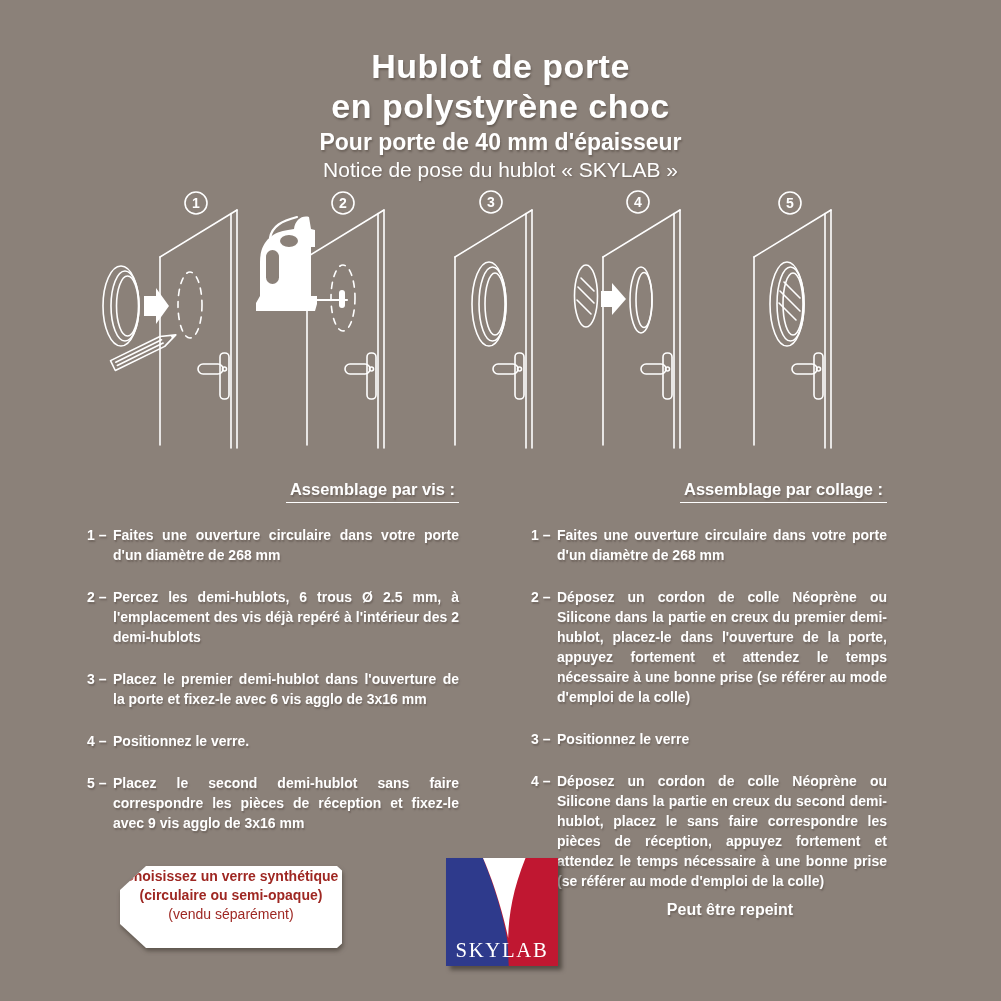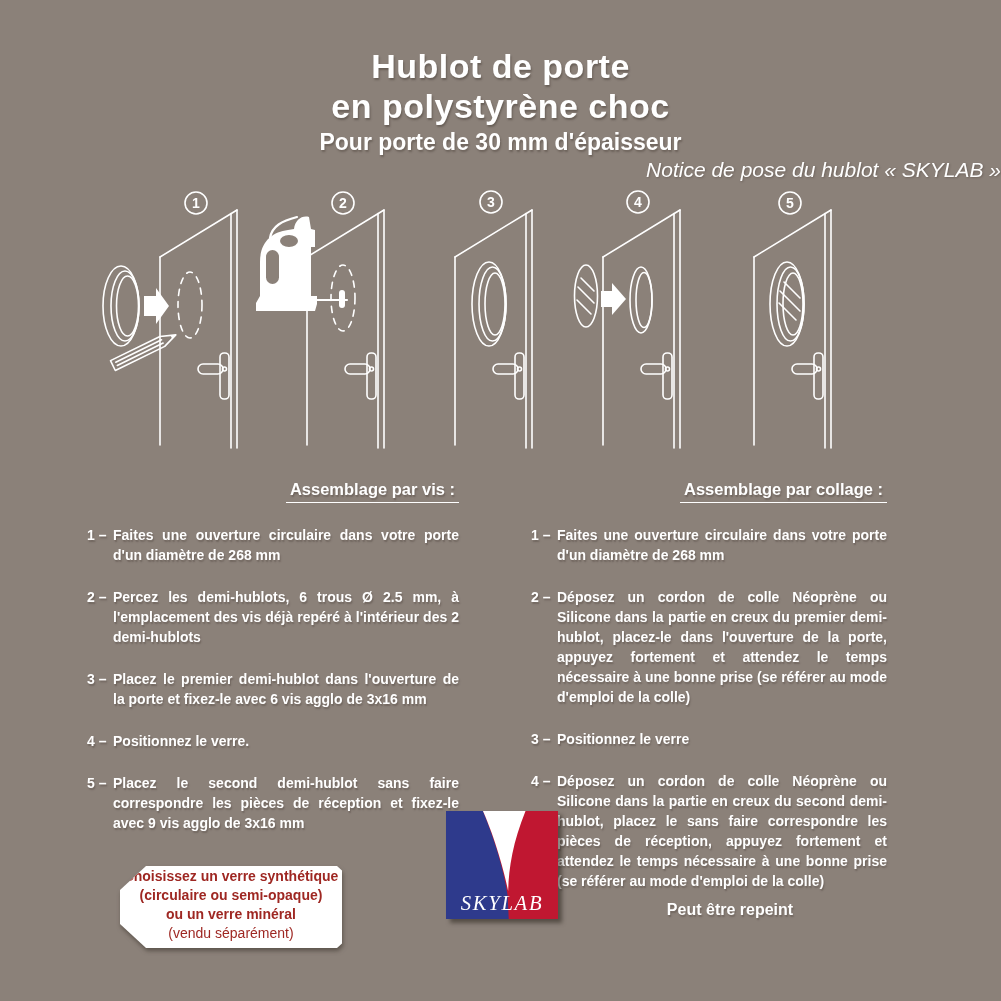--- a/index.html
+++ b/index.html
@@ -9,63 +9,63 @@
     font-family:"Liberation Sans",sans-serif;color:#fff;
   }
   
   .title-line{position:absolute;left:0;width:100%;text-align:center;
     font-weight:bold;font-size:34px;line-height:40px;letter-spacing:.5px;
     text-shadow:1px 2px 2px rgba(62,53,46,.45);}
   #title1{top:46px;}
   #title2{top:86px;}
   .subtitle{position:absolute;top:129px;left:0;width:100%;text-align:center;
     font-weight:bold;font-size:23px;text-shadow:1px 2px 2px rgba(62,53,46,.4);}
-  .notice{position:absolute;top:158px;left:0;width:100%;text-align:right;
-    font-weight:400;font-size:21px;text-shadow:1px 1px 2px rgba(62,53,46,.35);font-style:italic;}
+  .notice{position:absolute;top:158px;left:0;width:100%;text-align:center;
+    font-weight:400;font-size:21px;text-shadow:1px 1px 2px rgba(62,53,46,.35);}
   
   .steps-svg{position:absolute;top:190px;left:0;}
   
   .col{position:absolute;top:479px;font-size:14px;line-height:20px;font-weight:bold;
     text-shadow:1px 1.5px 1.5px rgba(62,53,46,.35);}
   .col-vis{left:87px;width:372px;}
   .col-collage{left:531px;width:356px;}
   .col-heading{text-align:right;font-size:16.5px;margin-bottom:26px;}
   .col-heading span{border-bottom:1.5px solid #fff;padding:0 4px 4px 4px;}
   .item{display:grid;grid-template-columns:26px 1fr;margin-bottom:22px;}
   .item .num{white-space:nowrap;}
   .item .txt{text-align:justify;}
   
   .glass-note-wrap{position:absolute;left:120px;top:866px;
     filter:drop-shadow(1px 3px 2px rgba(55,47,40,.55));}
   .glass-note{width:222px;height:82px;background:#fff;box-sizing:border-box;
     clip-path:polygon(26px 0,217px 0,243px 24px,243px 58px,217px 82px,26px 82px,0 58px,0 24px);
     color:#9e2722;text-align:center;font-weight:bold;font-size:14px;line-height:19px;
     padding-top:1px;}
   .glass-note .light{font-weight:400;}
-  .logo-wrap{position:absolute;left:446px;top:811px;width:116px;height:108px;
-    filter:drop-shadow(4px 4px 2px rgba(48,41,35,.6));font-style:italic;}
+  .logo-wrap{position:absolute;left:446px;top:858px;width:116px;height:108px;
+    filter:drop-shadow(4px 4px 2px rgba(48,41,35,.6));}
   .logo-wrap svg{display:block;width:112px;height:108px;}
   .repaint{position:absolute;left:565px;top:901px;width:330px;text-align:center;
     font-weight:bold;font-size:16px;text-shadow:1px 1.5px 1.5px rgba(62,53,46,.35);}
   
   .line{stroke:#fff;stroke-width:1.6;fill:none;stroke-linecap:round;stroke-linejoin:round;}
   .thick{stroke:#fff;stroke-width:2.2;fill:none;stroke-linecap:round;}
   .dashed{stroke:#fff;stroke-width:1.6;fill:none;stroke-dasharray:6 6;stroke-linecap:round;}
   .wfill{fill:#fff;stroke:none;}
   .bgfill{fill:#8b8179;stroke:none;}
   .stepnum{fill:#fff;font-family:"Liberation Sans",sans-serif;font-size:14px;font-weight:bold;}
 </style>
 </head>
 <body>
 
 <div class="sheet">
 
   <div class="title-line" id="title2">en polystyrène choc</div>
   <div class="title-line" id="title1">Hublot de porte</div>
-  <div class="subtitle">Pour porte de 30 mm d'épaisseur</div>
+  <div class="subtitle">Pour porte de 40 mm d'épaisseur</div>
   <div class="notice">Notice de pose du hublot « SKYLAB »</div>
 
   <svg class="steps-svg" width="1001" height="290" viewBox="0 0 1001 290">
     <defs>
       <g id="door">
         <path class="line" d="M0,0 L0,188"></path>
         <path class="line" d="M0,0 L77,-47"></path>
         <path class="line" d="M71,-43.5 L71,191"></path>
         <path class="line" d="M77,-47 L77,191"></path>
         <rect class="line" x="60" y="96" width="9" height="46" rx="4"></rect>
@@ -193,21 +193,20 @@
     <div class="item">
       <span class="num">4 –</span>
       <span class="txt">Déposez un cordon de colle Néoprène ou Silicone dans la partie en creux du second demi-hublot, placez le sans faire correspondre les pièces de réception, appuyez fortement et attendez le temps nécessaire à une bonne prise (se référer au mode d'emploi de la colle)</span>
     </div>
   </div>
 
   <div class="glass-note-wrap">
     <div class="glass-note">
       <div>Choisissez un verre synthétique</div>
       <div>(circulaire ou semi-opaque)</div>
-      <div>ou un verre minéral</div>
       <div class="light">(vendu séparément)</div>
     </div>
   </div>
 
   <div class="logo-wrap">
     <svg viewBox="0 0 100 100" preserveAspectRatio="none">
       <rect width="100" height="100" fill="#c01731"></rect>
       <path d="M0,0 L33,0 C43,26 51,52 55,78 L56,100 L0,100 Z" fill="#2e3a8c"></path>
       <path d="M33,0 L71,0 C60,28 56,52 55.5,74 C52,56 44,26 33,0 Z" fill="#ffffff"></path>
       <text x="50" y="92" font-family="Liberation Serif, serif" font-size="18.5" fill="#ffffff" text-anchor="middle" letter-spacing="1.5">SKYLAB</text>

